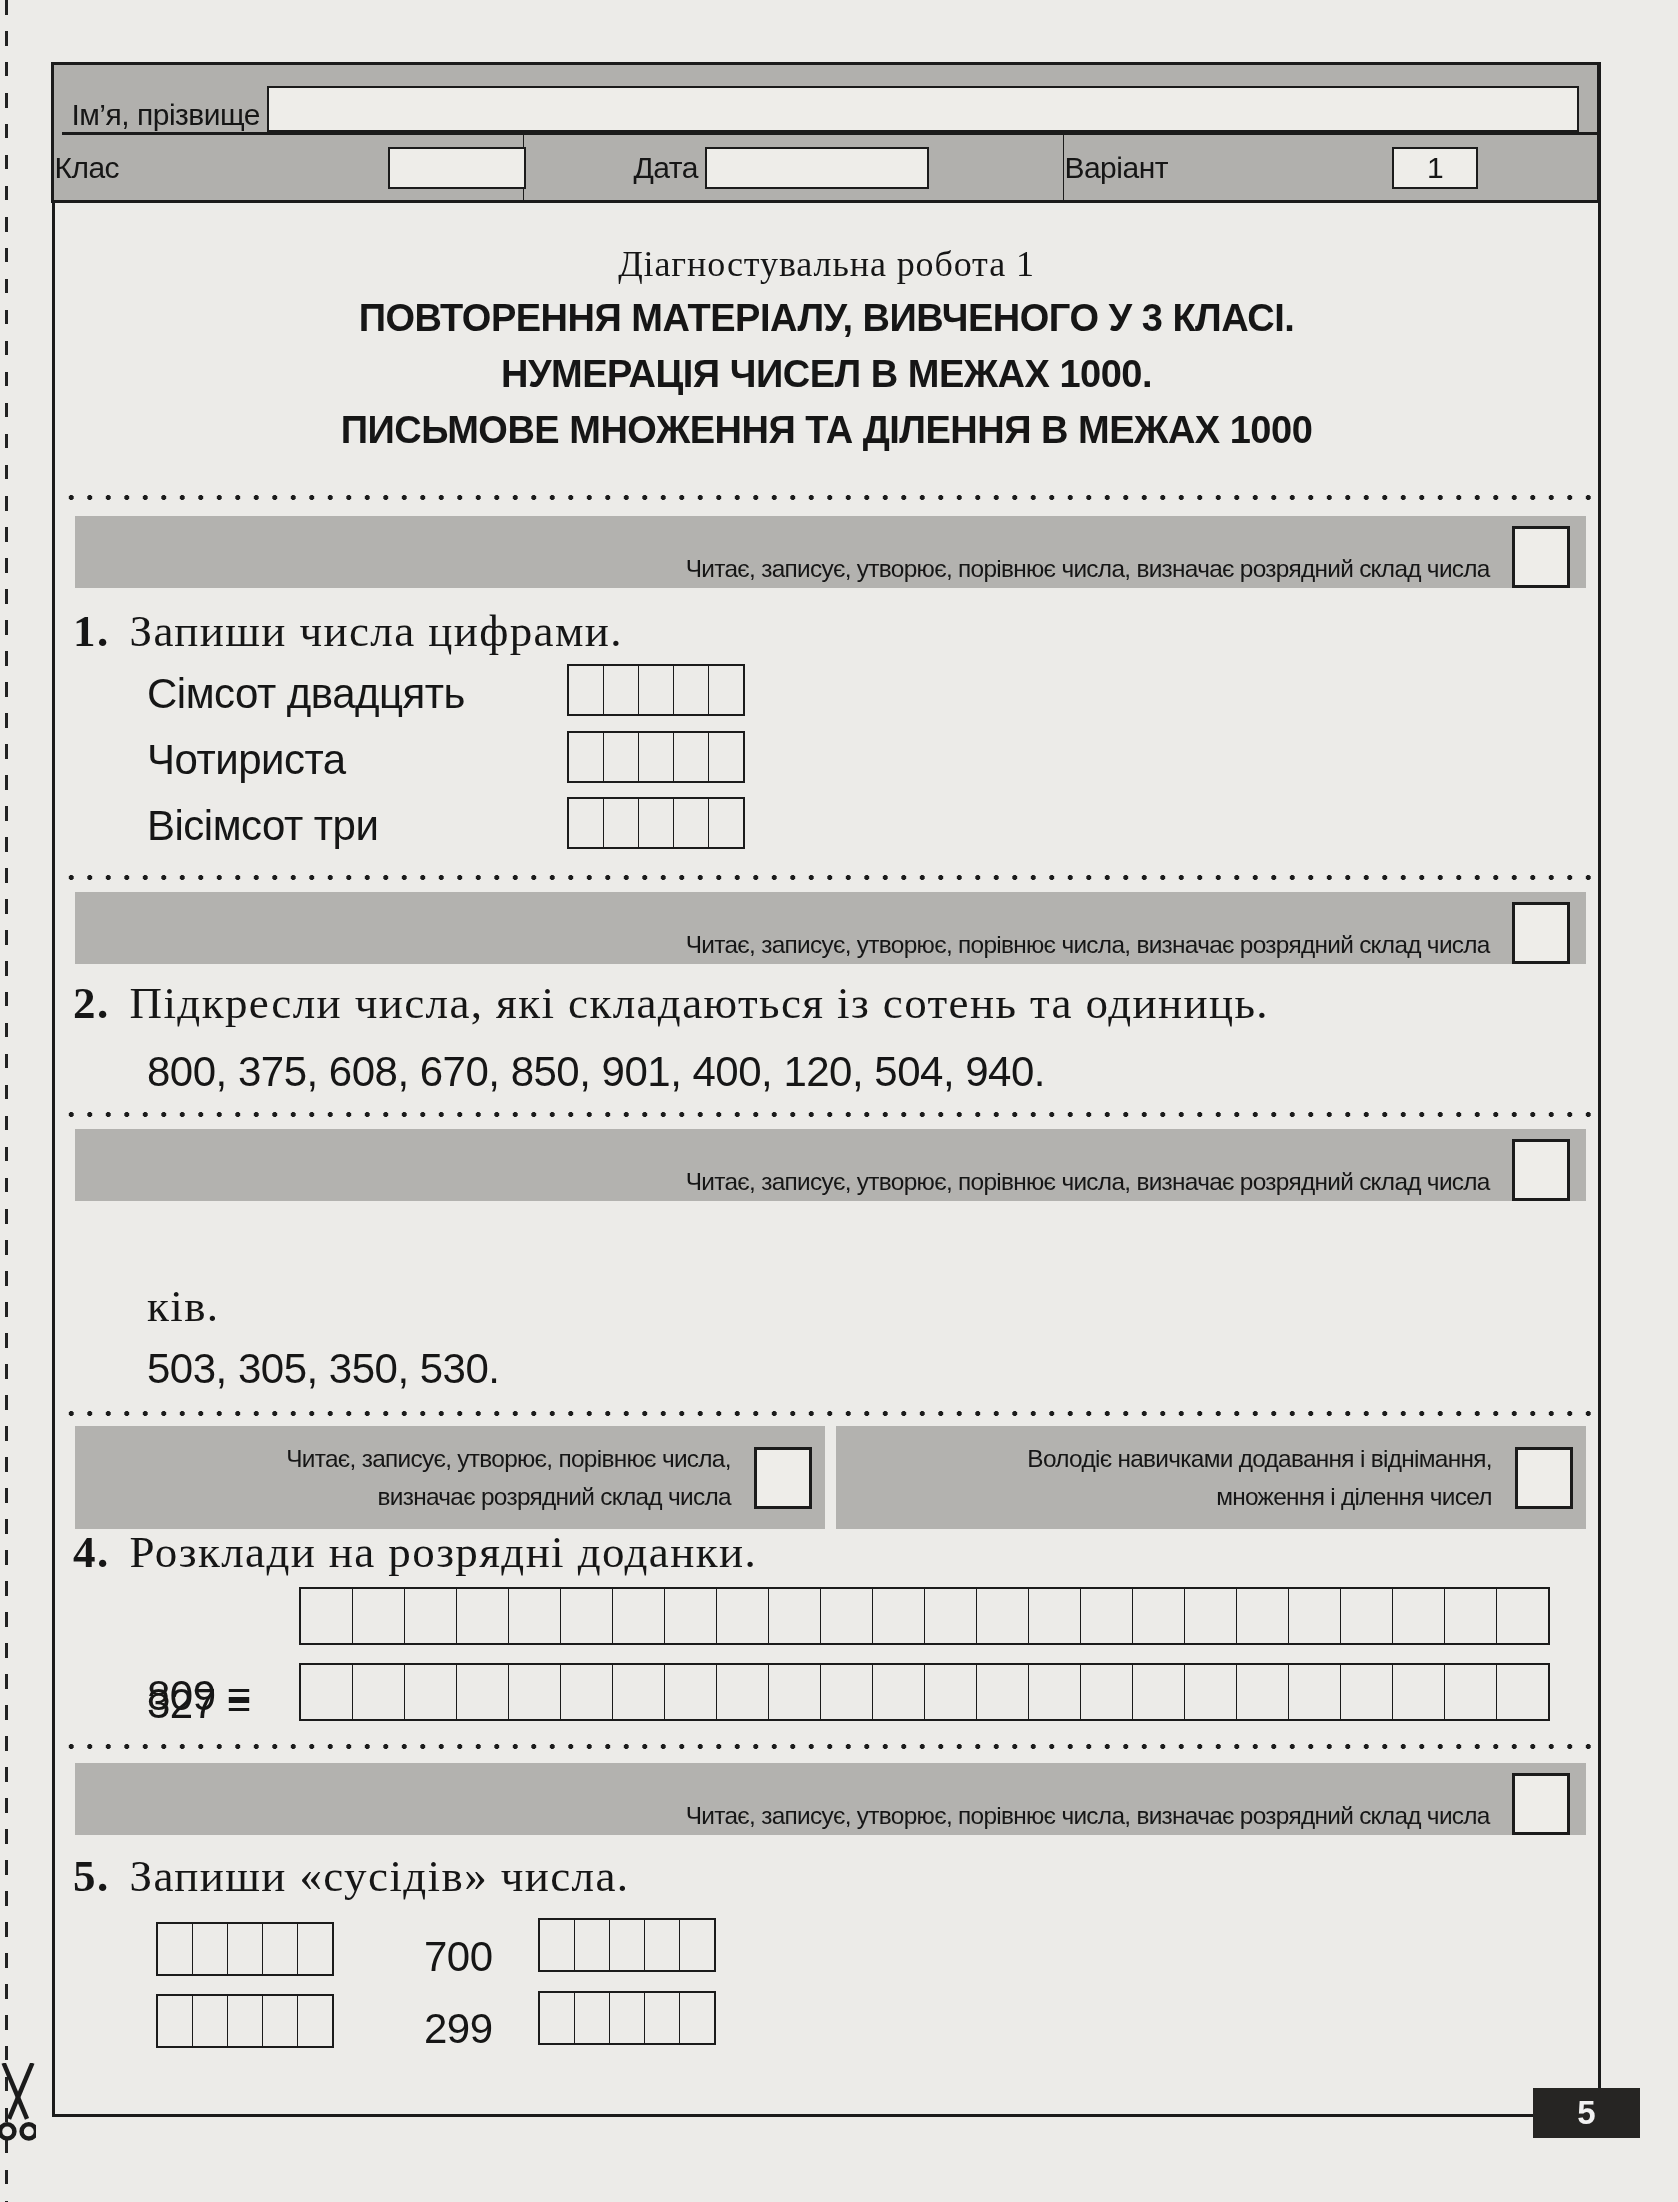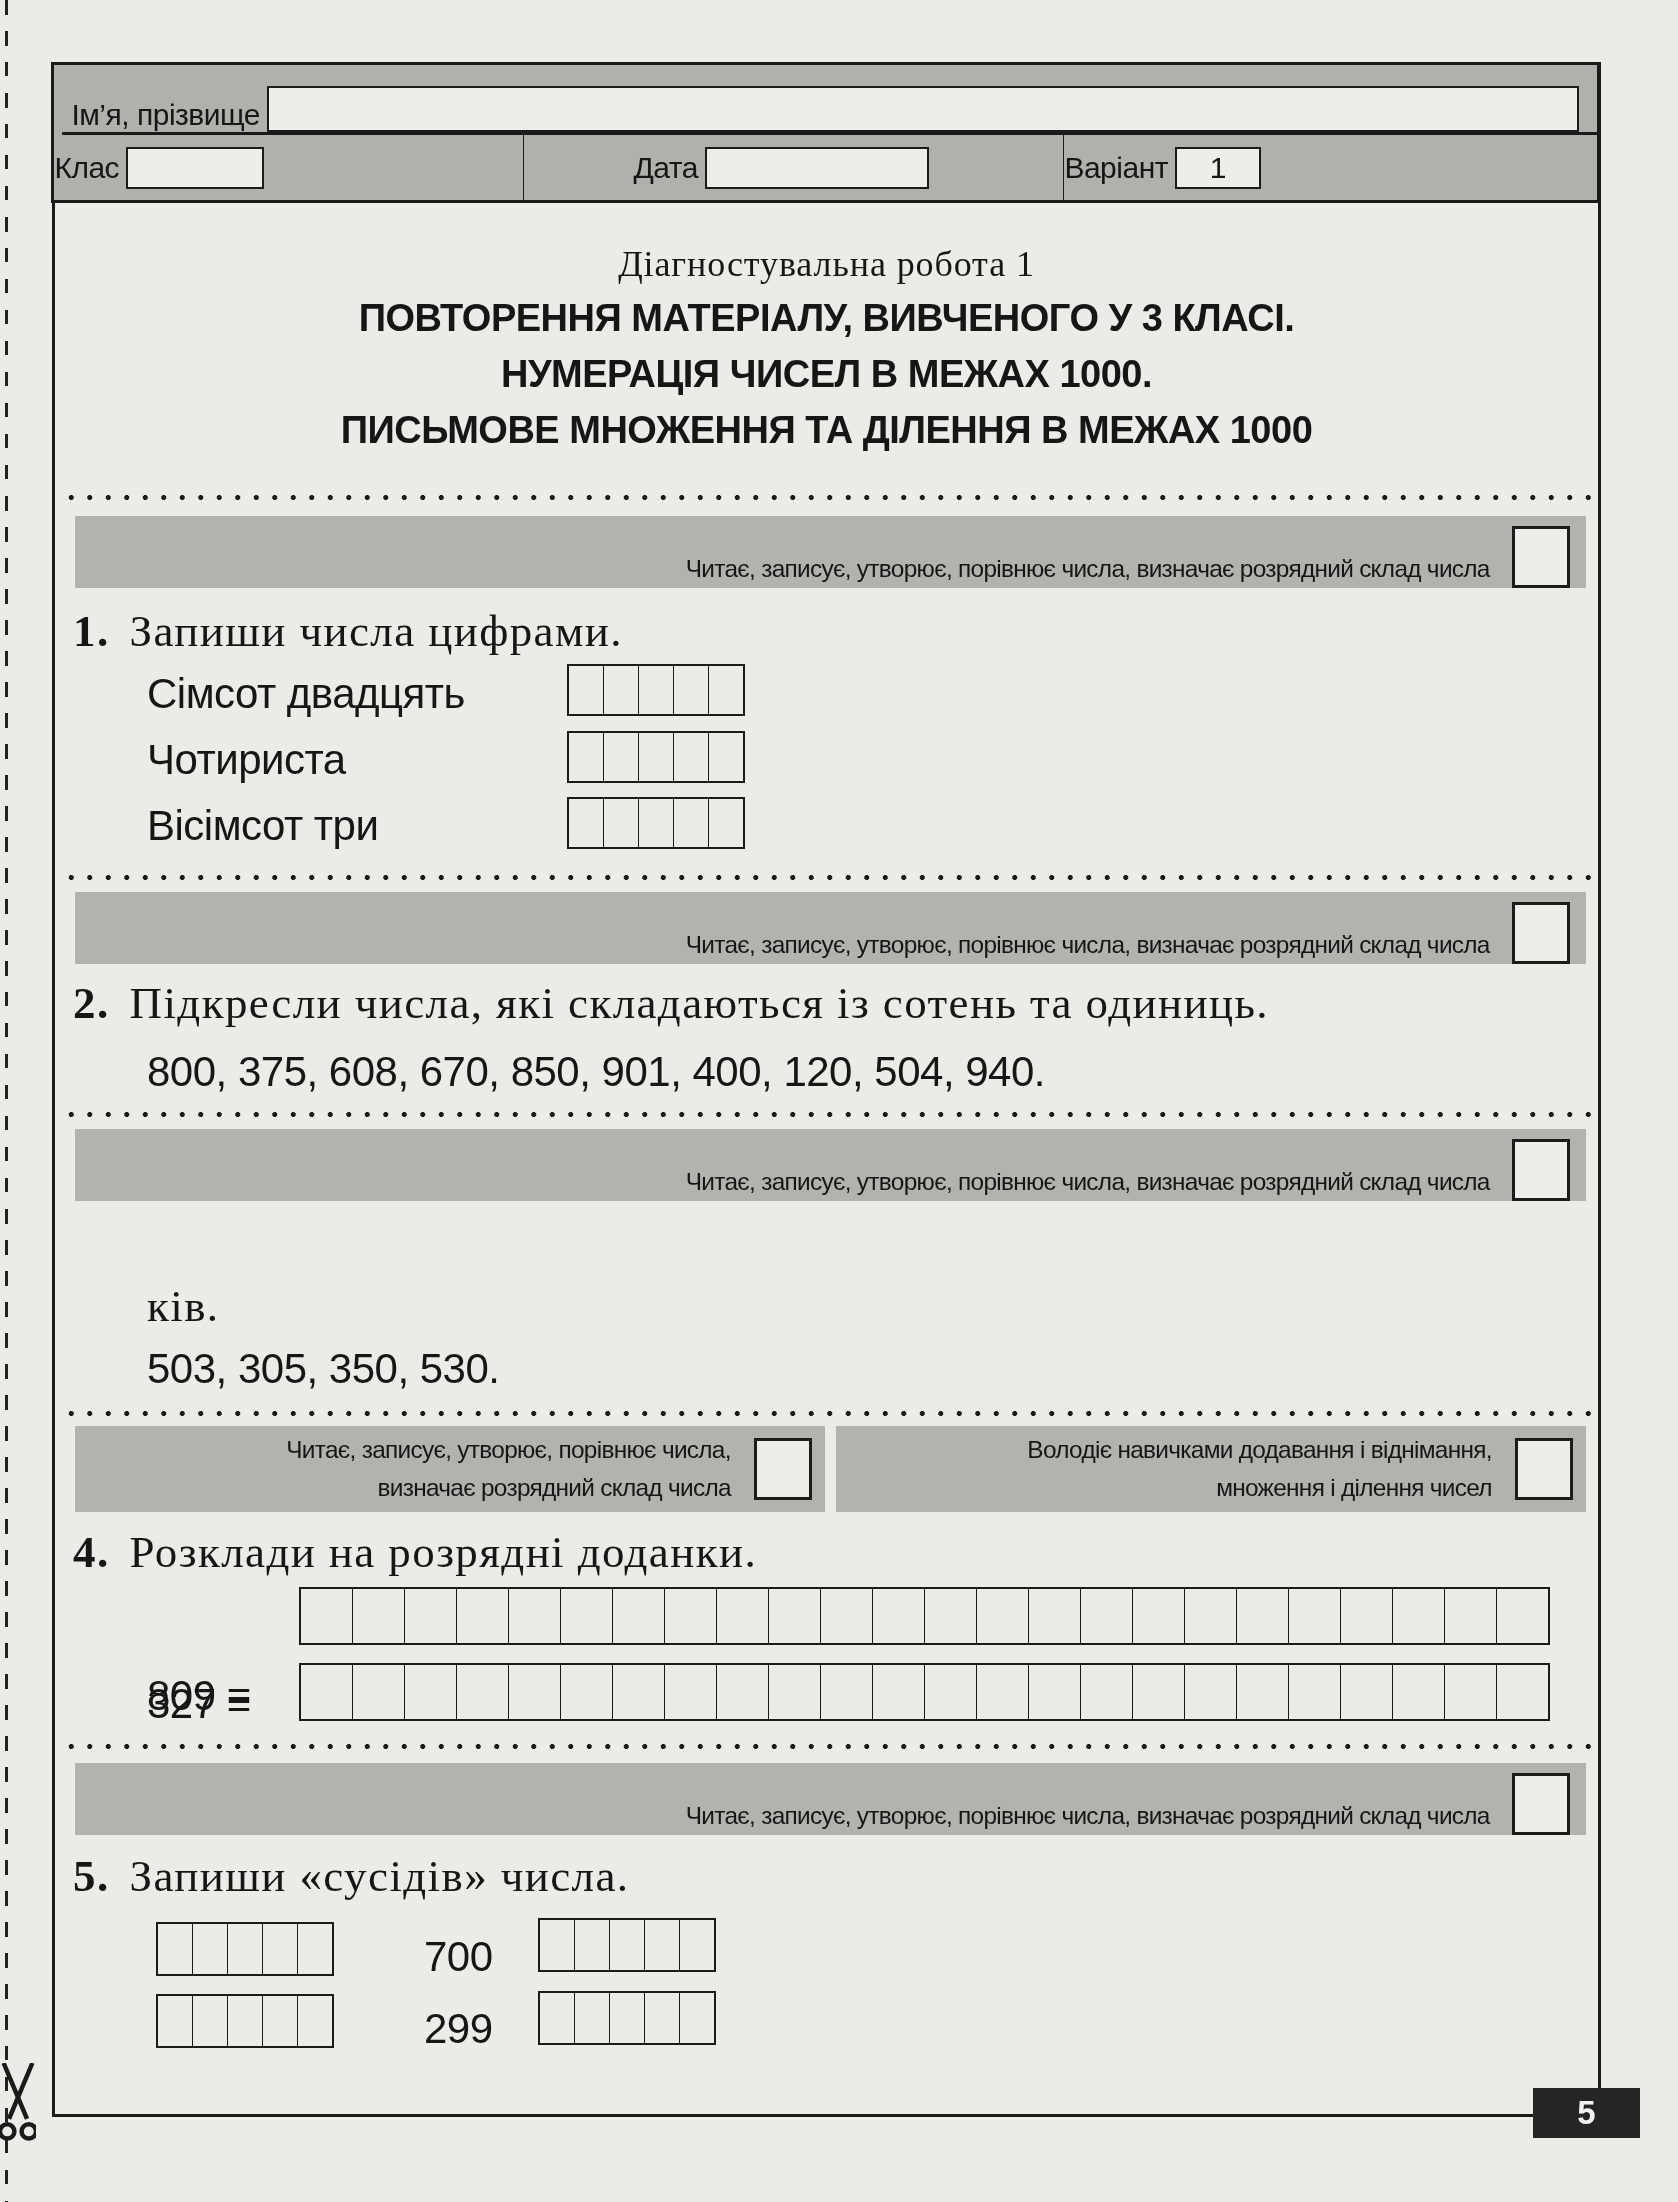--- a/index.html
+++ b/index.html
@@ -23,41 +23,41 @@
   .hdr {
     position: absolute; left: -3.6px; top: 0; width: 1549px; box-sizing: border-box;
     background: #b1b0ad; border: 3.6px solid #1b1b1b;
   }
   .hdr-row1 { height: 67px; display: flex; align-items: flex-end; border-bottom: 3.6px solid #1b1b1b; margin-left: 8px; }
   .hdr-row2 { height: 65px; display: flex; }
   .hdr-label { font-size: 30px; letter-spacing: -0.5px; }
   .name-box {
     background: #eeede9; border: 2.7px solid #1b1b1b; height: 42px; flex: 1; margin: 0 18px 0 7.2px;
   }
-  .cell { display: flex; align-items: center; justify-content: flex-start; border-right: 1.8px solid #1b1b1b; box-sizing: border-box; }
+  .cell { display: flex; align-items: center; justify-content: space-between; border-right: 1.8px solid #1b1b1b; box-sizing: border-box; }
   .cell:last-child { border-right: none; }
   .small-box { background: #eeede9; border: 2.7px solid #1b1b1b; height: 42px; margin-left: 7.2px; box-sizing: border-box; display:flex; align-items:center; justify-content:center; font-size: 30px; }
 
   .title-block { position: absolute; top: 181px; left: 0; width: 100%; text-align: center; }
   .title-serif { font-family: "Liberation Serif", serif; font-size: 36px; letter-spacing: 0.9px; margin-bottom: 5.4px; }
   .title-bold { font-weight: bold; font-size: 38px; line-height: 56px; letter-spacing: -0.5px; }
 
   .dots {
     position: absolute; left: 7.2px; width: 1532px; height: 7.2px;
     background: radial-gradient(circle, #1b1b1b 2.4px, transparent 2.7px) 0 0 / 18.5px 7.2px repeat-x;
   }
   .bar {
     position: absolute; left: 20px; width: 1511px; height: 72px; background: #b3b2af;
     display: flex; align-items: flex-end; justify-content: flex-end; box-sizing: border-box; padding-right: 16.3px;
   }
   .bar-text { font-size: 24.4px; letter-spacing: -0.7px; margin-right: 22px; text-align: right; line-height: 38px; }
   .check {
     width: 58px; height: 62px; background: #eeede9; border: 3.6px solid #1b1b1b; box-sizing: border-box; flex: none;
   }
-  .split-bar { position: absolute; left: 20px; width: 1511px; height: 86px; display: flex; gap: 11px; }
+  .split-bar { position: absolute; left: 20px; width: 1511px; height: 103px; display: flex; gap: 11px; }
   .split-half {
     background: #b3b2af; flex: 1; display: flex; align-items: center; justify-content: flex-end; padding-right: 12.7px;
   }
 
   .task {
     position: absolute; left: 18px; font-family: "Liberation Serif", serif; font-size: 45px; letter-spacing: 1.4px;
   }
   .task .num { font-weight: bold; margin-right: 20px; }
   .sans-line { position: absolute; font-size: 42px; letter-spacing: -0.5px; }
 

